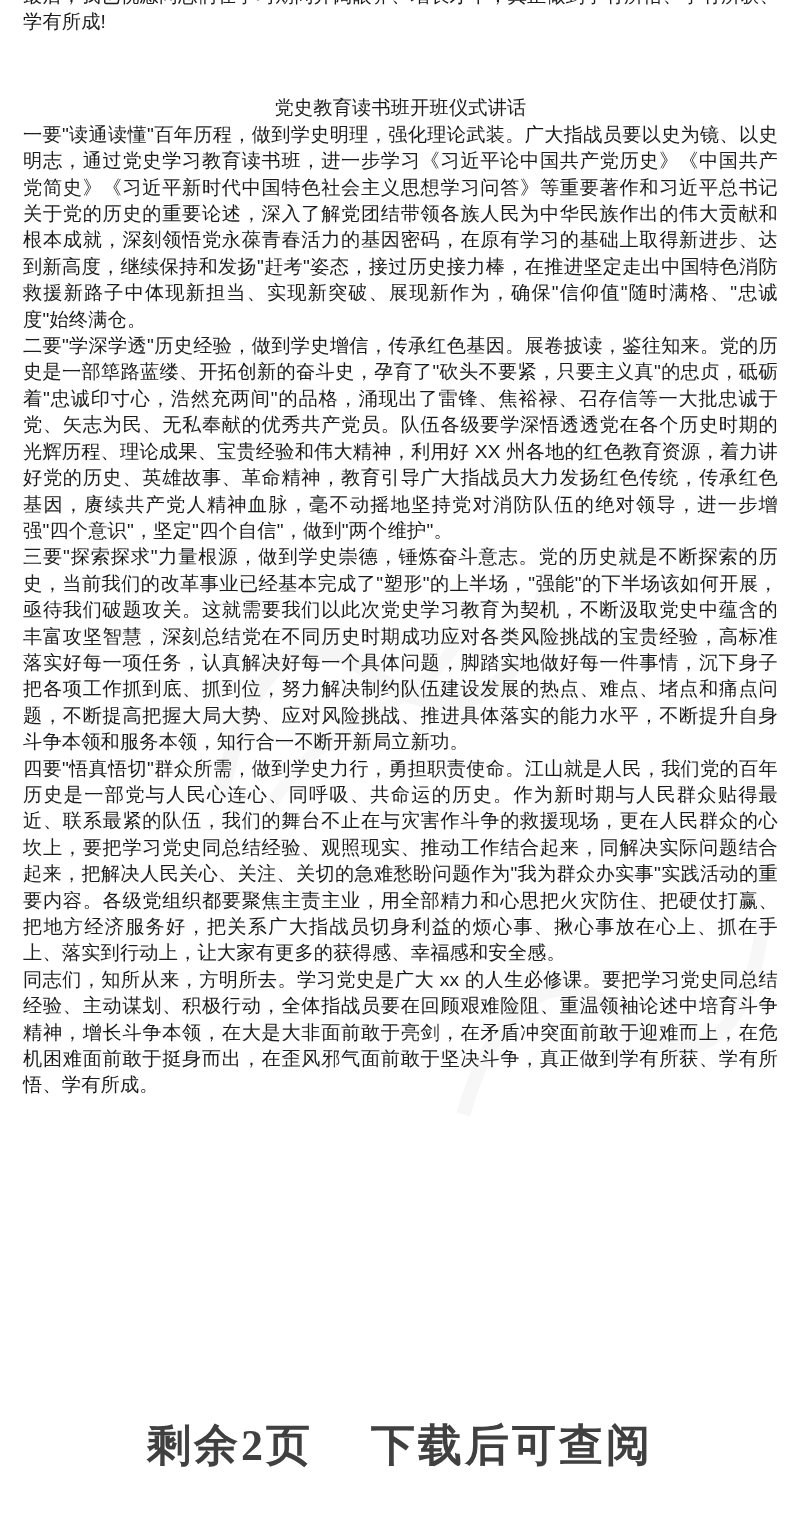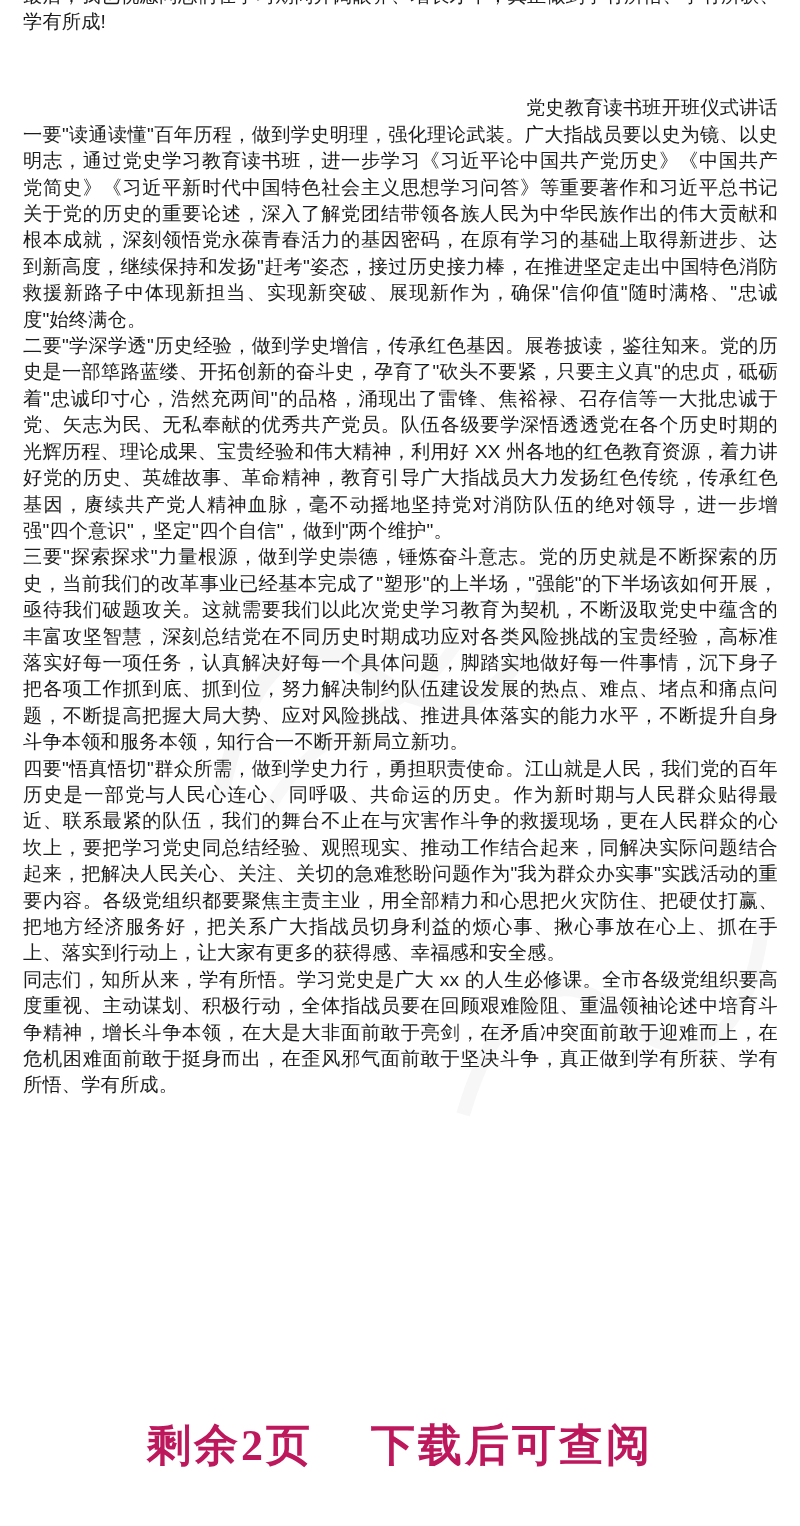--- a/index.html
+++ b/index.html
@@ -26,21 +26,21 @@
   .clip-top {
     height: 9px;
     overflow: hidden;
   }
   .clip-top .clipped-line {
     display: block;
     margin-top: -17px;
     white-space: nowrap;
   }
   .gap-before-title { height: 60px; }
-  .doc-title { text-align: right; }
+  .doc-title { text-align: center; }
   .watermark {
     position: absolute;
     pointer-events: none;
     opacity: 0.55;
   }
   .footer-banner {
     position: absolute;
     top: 1422px;
     left: 0; right: 0;
     text-align: center;
@@ -82,21 +82,21 @@
 
 
     <p>一要"读通读懂"百年历程，做到学史明理，强化理论武装。广大指战员要以史为镜、以史明志，通过党史学习教育读书班，进一步学习《习近平论中国共产党历史》《中国共产党简史》《习近平新时代中国特色社会主义思想学习问答》等重要著作和习近平总书记关于党的历史的重要论述，深入了解党团结带领各族人民为中华民族作出的伟大贡献和根本成就，深刻领悟党永葆青春活力的基因密码，在原有学习的基础上取得新进步、达到新高度，继续保持和发扬"赶考"姿态，接过历史接力棒，在推进坚定走出中国特色消防救援新路子中体现新担当、实现新突破、展现新作为，确保"信仰值"随时满格、"忠诚度"始终满仓。</p>
 
     <p>二要"学深学透"历史经验，做到学史增信，传承红色基因。展卷披读，鉴往知来。党的历史是一部筚路蓝缕、开拓创新的奋斗史，孕育了"砍头不要紧，只要主义真"的忠贞，砥砺着"忠诚印寸心，浩然充两间"的品格，涌现出了雷锋、焦裕禄、召存信等一大批忠诚于党、矢志为民、无私奉献的优秀共产党员。队伍各级要学深悟透透党在各个历史时期的光辉历程、理论成果、宝贵经验和伟大精神，利用好 XX 州各地的红色教育资源，着力讲好党的历史、英雄故事、革命精神，教育引导广大指战员大力发扬红色传统，传承红色基因，赓续共产党人精神血脉，毫不动摇地坚持党对消防队伍的绝对领导，进一步增强"四个意识"，坚定"四个自信"，做到"两个维护"。</p>
 
     <p>三要"探索探求"力量根源，做到学史崇德，锤炼奋斗意志。党的历史就是不断探索的历史，当前我们的改革事业已经基本完成了"塑形"的上半场，"强能"的下半场该如何开展，亟待我们破题攻关。这就需要我们以此次党史学习教育为契机，不断汲取党史中蕴含的丰富攻坚智慧，深刻总结党在不同历史时期成功应对各类风险挑战的宝贵经验，高标准落实好每一项任务，认真解决好每一个具体问题，脚踏实地做好每一件事情，沉下身子把各项工作抓到底、抓到位，努力解决制约队伍建设发展的热点、难点、堵点和痛点问题，不断提高把握大局大势、应对风险挑战、推进具体落实的能力水平，不断提升自身斗争本领和服务本领，知行合一不断开新局立新功。</p>
 
     <p>四要"悟真悟切"群众所需，做到学史力行，勇担职责使命。江山就是人民，我们党的百年历史是一部党与人民心连心、同呼吸、共命运的历史。作为新时期与人民群众贴得最近、联系最紧的队伍，我们的舞台不止在与灾害作斗争的救援现场，更在人民群众的心坎上，要把学习党史同总结经验、观照现实、推动工作结合起来，同解决实际问题结合起来，把解决人民关心、关注、关切的急难愁盼问题作为"我为群众办实事"实践活动的重要内容。各级党组织都要聚焦主责主业，用全部精力和心思把火灾防住、把硬仗打赢、把地方经济服务好，把关系广大指战员切身利益的烦心事、揪心事放在心上、抓在手上、落实到行动上，让大家有更多的获得感、幸福感和安全感。</p>
 
-    <p>同志们，知所从来，学有所悟。学习党史是广大 xx 的人生必修课。全市各级党组织要高度重视、主动谋划、积极行动，全体指战员要在回顾艰难险阻、重温领袖论述中培育斗争精神，增长斗争本领，在大是大非面前敢于亮剑，在矛盾冲突面前敢于迎难而上，在危机困难面前敢于挺身而出，在歪风邪气面前敢于坚决斗争，真正做到学有所获、学有所悟、学有所成。</p>
+    <p>同志们，知所从来，方明所去。学习党史是广大 xx 的人生必修课。要把学习党史同总结经验、主动谋划、积极行动，全体指战员要在回顾艰难险阻、重温领袖论述中培育斗争精神，增长斗争本领，在大是大非面前敢于亮剑，在矛盾冲突面前敢于迎难而上，在危机困难面前敢于挺身而出，在歪风邪气面前敢于坚决斗争，真正做到学有所获、学有所悟、学有所成。</p>
 
   </div>
 
-  <div class="footer-banner" style="color: #be185d;">
+  <div class="footer-banner" style="color: #404040;">
     <span class="remain">剩余2页</span><span class="hint">下载后可查阅</span>
   </div>
 
 </div>
 
 </body></html>

